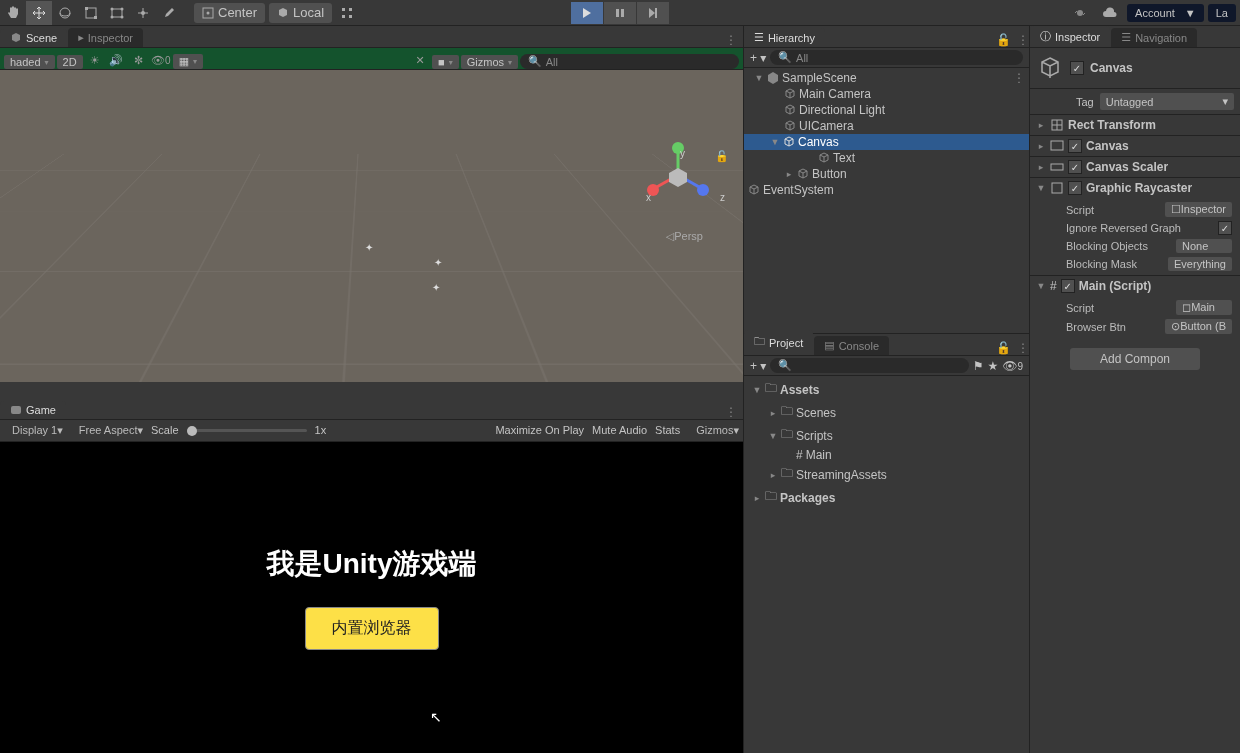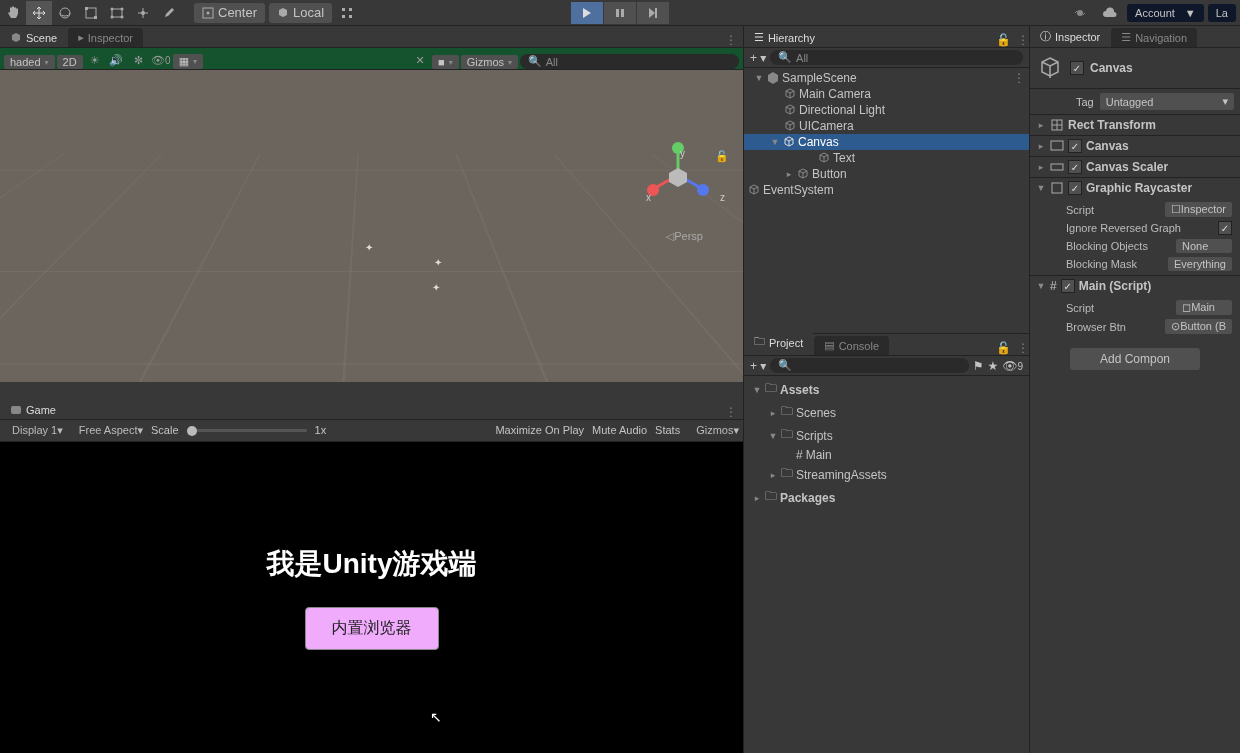--- a/index.html
+++ b/index.html
@@ -40,21 +40,21 @@
 .lock { position:absolute; top:80px; right:14px; color:#888; font-size:11px; }
 .scene-dot { position:absolute; color:#ddd; font-size:10px; }
 
 .game-tabrow { height:38px; background:#383838; display:flex; align-items:flex-end; border-bottom:1px solid #222; }
 .game-tools { height:22px; background:#383838; display:flex; align-items:center; gap:8px; padding:0 4px; border-bottom:1px solid #222; font-size:11px; }
 .game-dd { display:flex; align-items:center; color:#bbb;padding-left:8px; }
 .slider { width:120px; height:3px; background:#555; border-radius:2px; position:relative; }
 .slider .knob { position:absolute; left:0; top:-3px; width:10px; height:10px; border-radius:50%; background:#bbb; }
 .game-view { flex:1; background:#000; display:flex; flex-direction:column; align-items:center; justify-content:center; position:relative; }
 .game-text { color:#fff; font-weight:bold; font-size:28px; }
-.game-btn { margin-top:24px; background:#f0abfc; color:#222; padding:10px 26px; border-radius:4px; font-size:16px; border:1px solid #888; }
+.game-btn { margin-top:24px; background:#fde047; color:#222; padding:10px 26px; border-radius:4px; font-size:16px; border:1px solid #888; }
 .cursor { position:absolute; font-size:14px; color:#fff; }
 
 .panel-tools { height:20px; display:flex; align-items:center; padding:0 6px; gap:4px; border-bottom:1px solid #222; }
 .tree { padding:2px 0; font-size:12px; flex:1; overflow:auto; }
 .node { display:flex; align-items:center; padding:1px 4px; gap:3px; }
 .node.sel { background:#2d5a8f; color:#fff; }
 .fold { width:10px; color:#888; font-size:9px; text-align:center; }
 .cube-ico { width:12px; height:12px; display:inline-flex; align-items:center; justify-content:center; }
 
 .insp-head { padding:6px; display:flex; align-items:center; gap:6px; border-bottom:1px solid #222; }

